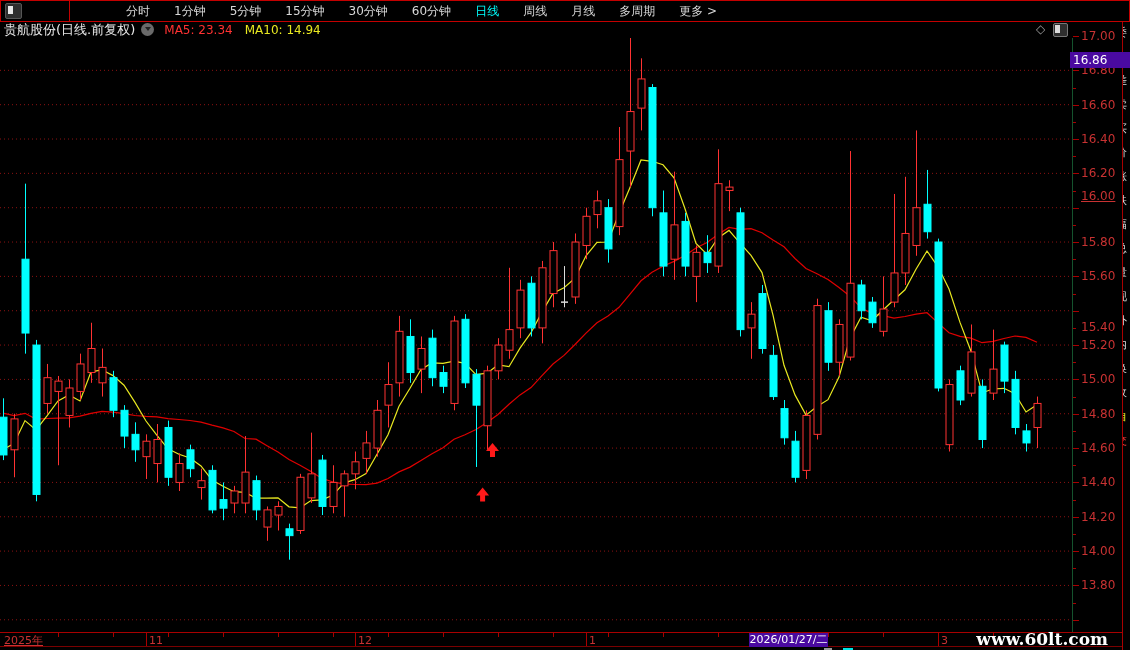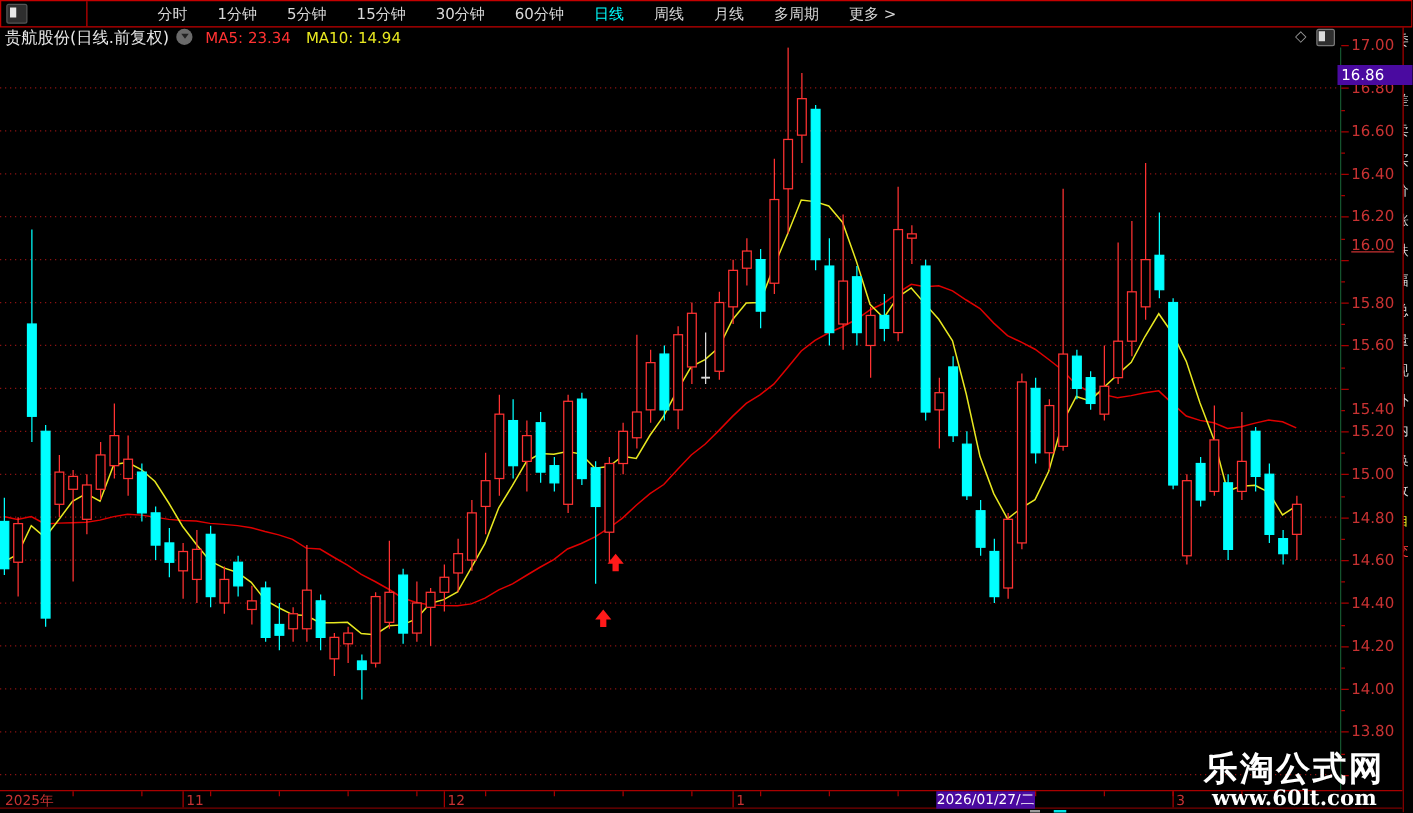--- a/index.html
+++ b/index.html
@@ -388,21 +388,21 @@
         <div style="color: rgb(221, 221, 221);">1</div>
         <div style="color: rgb(221, 221, 221);">1</div>
         <div style="color: rgb(221, 221, 221);">1</div>
         <div style="color: rgb(221, 221, 221);">1</div>
         <div style="color: rgb(221, 221, 221);">1</div>
       </div>
   </div>
 
   <div class="taxis" id="taxis">
     <div class="cursor-date">2026/01/27/二</div>
-  <div class="tlabel" style="left: 4px;">2025年</div>
+  <div class="tlabel" style="left: 4px; text-decoration: underline;">2025年</div>
       <div class="tsep" style="left: 146px;"></div>
       <div class="tlabel" style="left: 149px;">11</div>
       <div class="tsep" style="left: 355px;"></div>
       <div class="tlabel" style="left: 358px;">12</div>
       <div class="tsep" style="left: 586px;"></div>
       <div class="tlabel" style="left: 589px;">1</div>
       <div class="tsep" style="left: 806px;"></div>
       <div class="tsep" style="left: 938px;"></div>
       <div class="tlabel" style="left: 941px;">3</div>
       <div class="ttick" style="left: 58px;"></div>
@@ -424,17 +424,16 @@
       <div class="ttick" style="left: 938px;"></div>
       <div class="ttick" style="left: 993px;"></div>
     </div>
 
   <div class="bstrip">
     <div class="graybit"></div>
     <div class="cyanbit"></div>
   </div>
 
   <div class="watermark">
-    <div class="l1">乐淘公式网</div>
     <div class="l2">www.60lt.com</div>
   </div>
 
 </div>
 
 </body></html>

